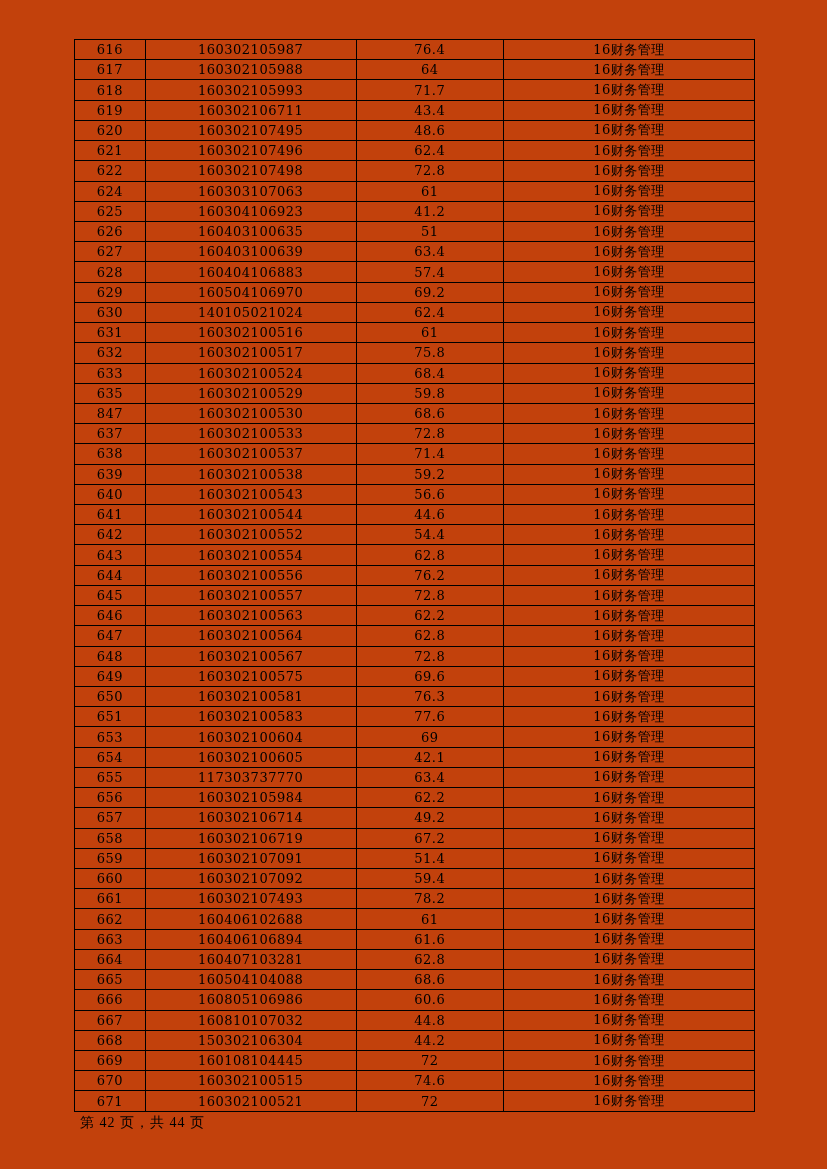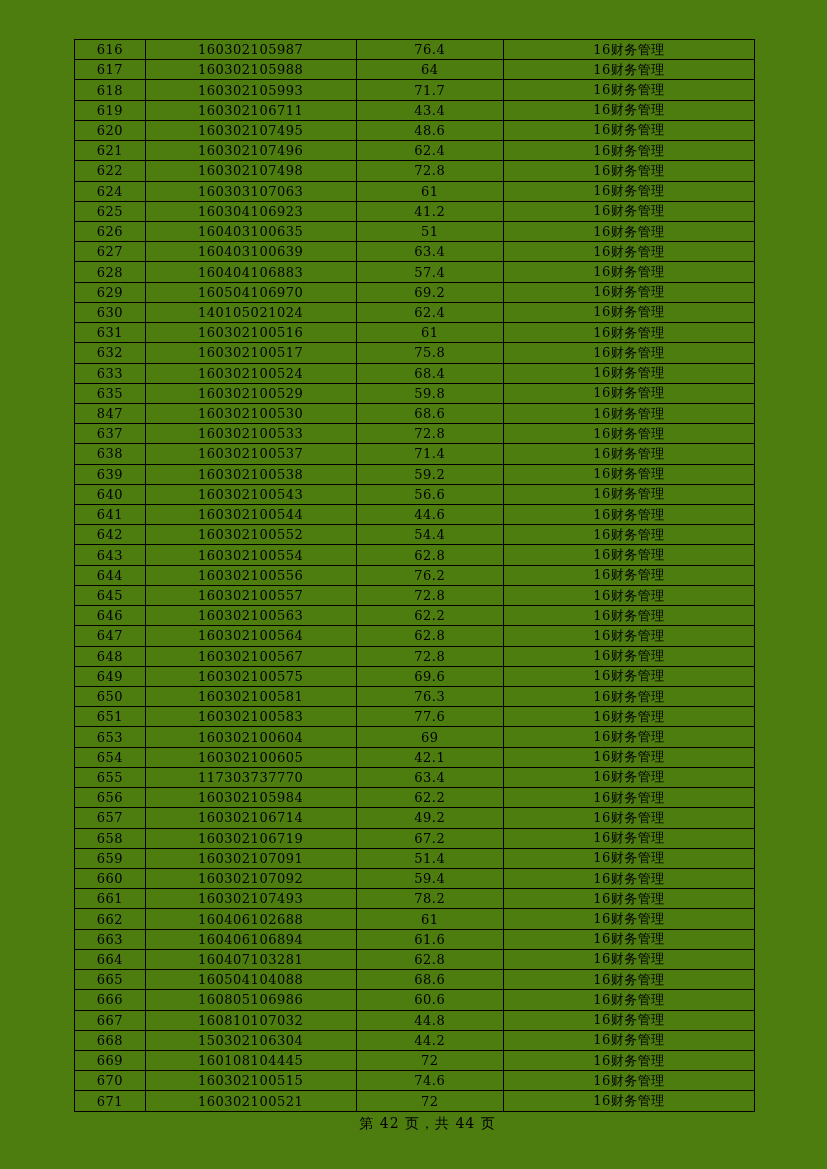--- a/index.html
+++ b/index.html
@@ -4,21 +4,21 @@
 <style>
   * { margin: 0; padding: 0; box-sizing: border-box; }
   html, body {
     background: #ffffff;
     font-family: "DejaVu Serif", "Liberation Serif", serif;
   }
   .page {
     position: relative;
     width: 827px;
     height: 1169px;
-    background: #4d7c0f;
+    background: #c2410c;
     overflow: hidden;
   }
   table.results {
     position: absolute;
     left: 74px;
     top: 39px;
     width: 681px;
     height: 1073px;
     border-collapse: collapse;
     table-layout: fixed;
@@ -33,29 +33,30 @@
     overflow: hidden;
     white-space: nowrap;
     letter-spacing: 0.5px;
   }
   col.c-serial { width: 10.4%; }
   col.c-id     { width: 31.0%; }
   col.c-score  { width: 21.7%; }
   col.c-major  { width: 36.9%; }
   .page-footer {
     position: absolute;
-    left: 87px;
+    left: 80px;
     top: 1112px;
     width: 681px;
     height: 22px;
     line-height: 22px;
-    text-align: center;
+    text-align: left;
     font-size: 14px;
     color: #000000;
     letter-spacing: 1px;
+    font-family: Liberation Serif, serif;
   }
 </style>
 </head>
 <body>
 
 <div class="page">
 
   <table class="results">
     <colgroup>
       <col class="c-serial">

